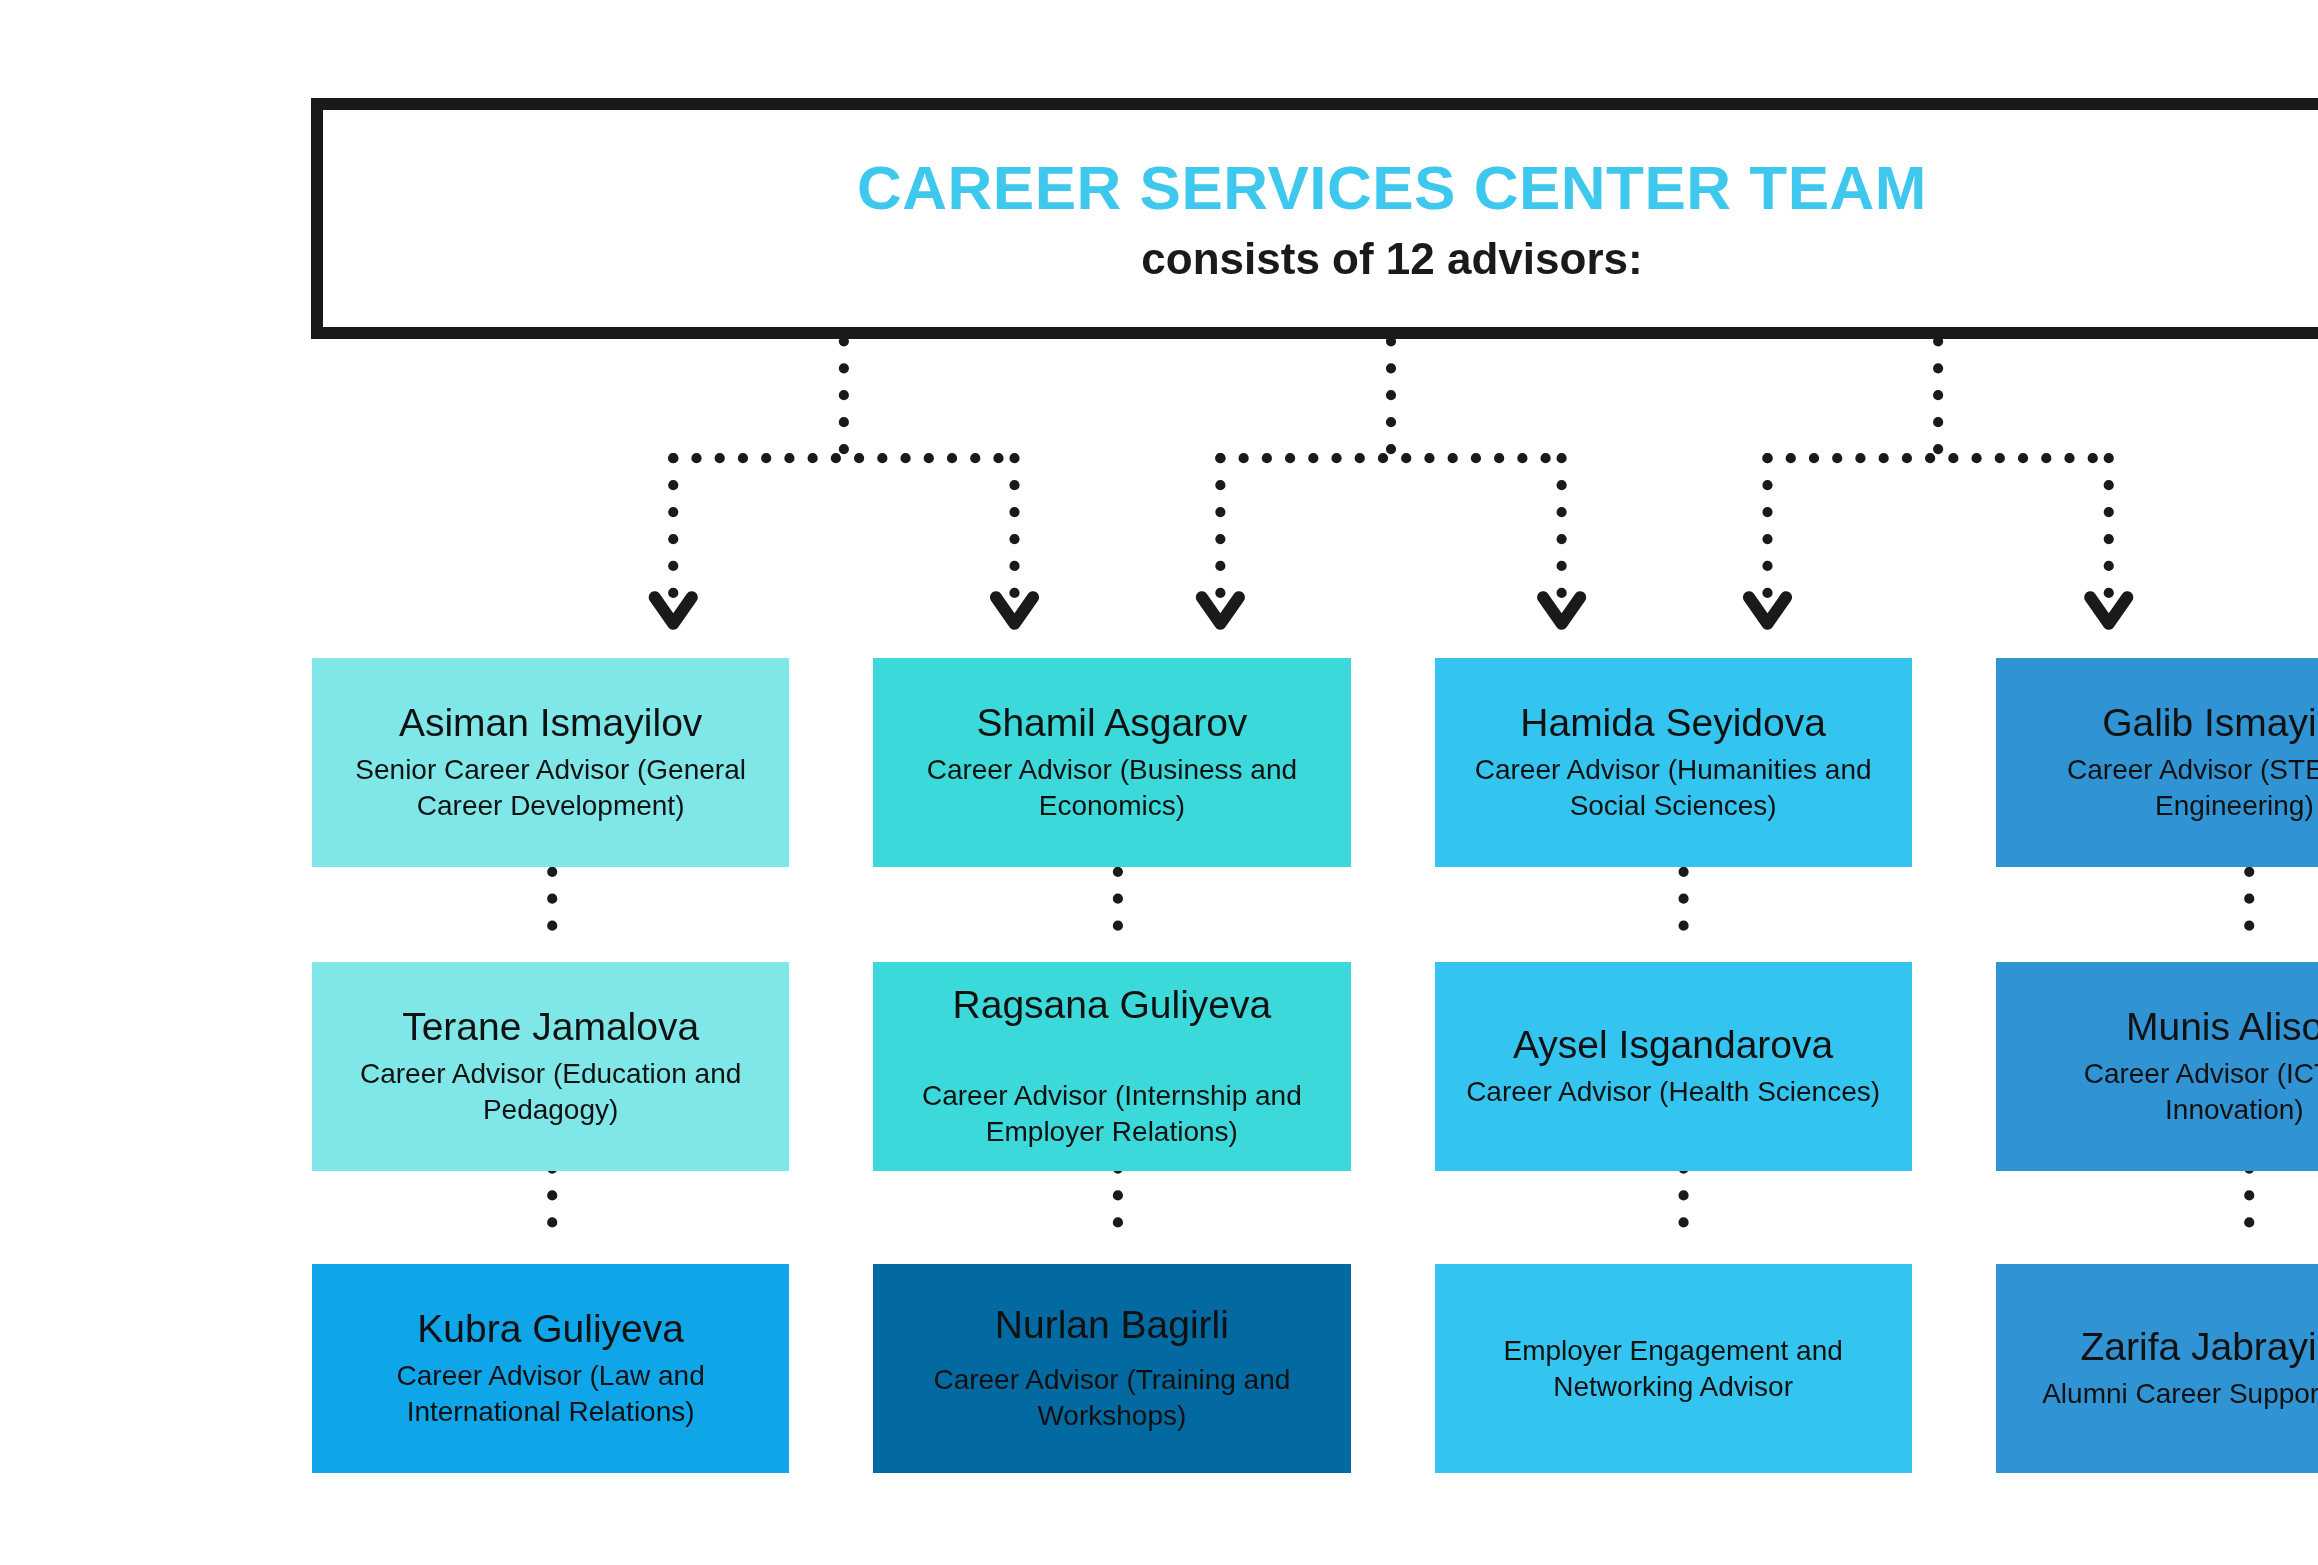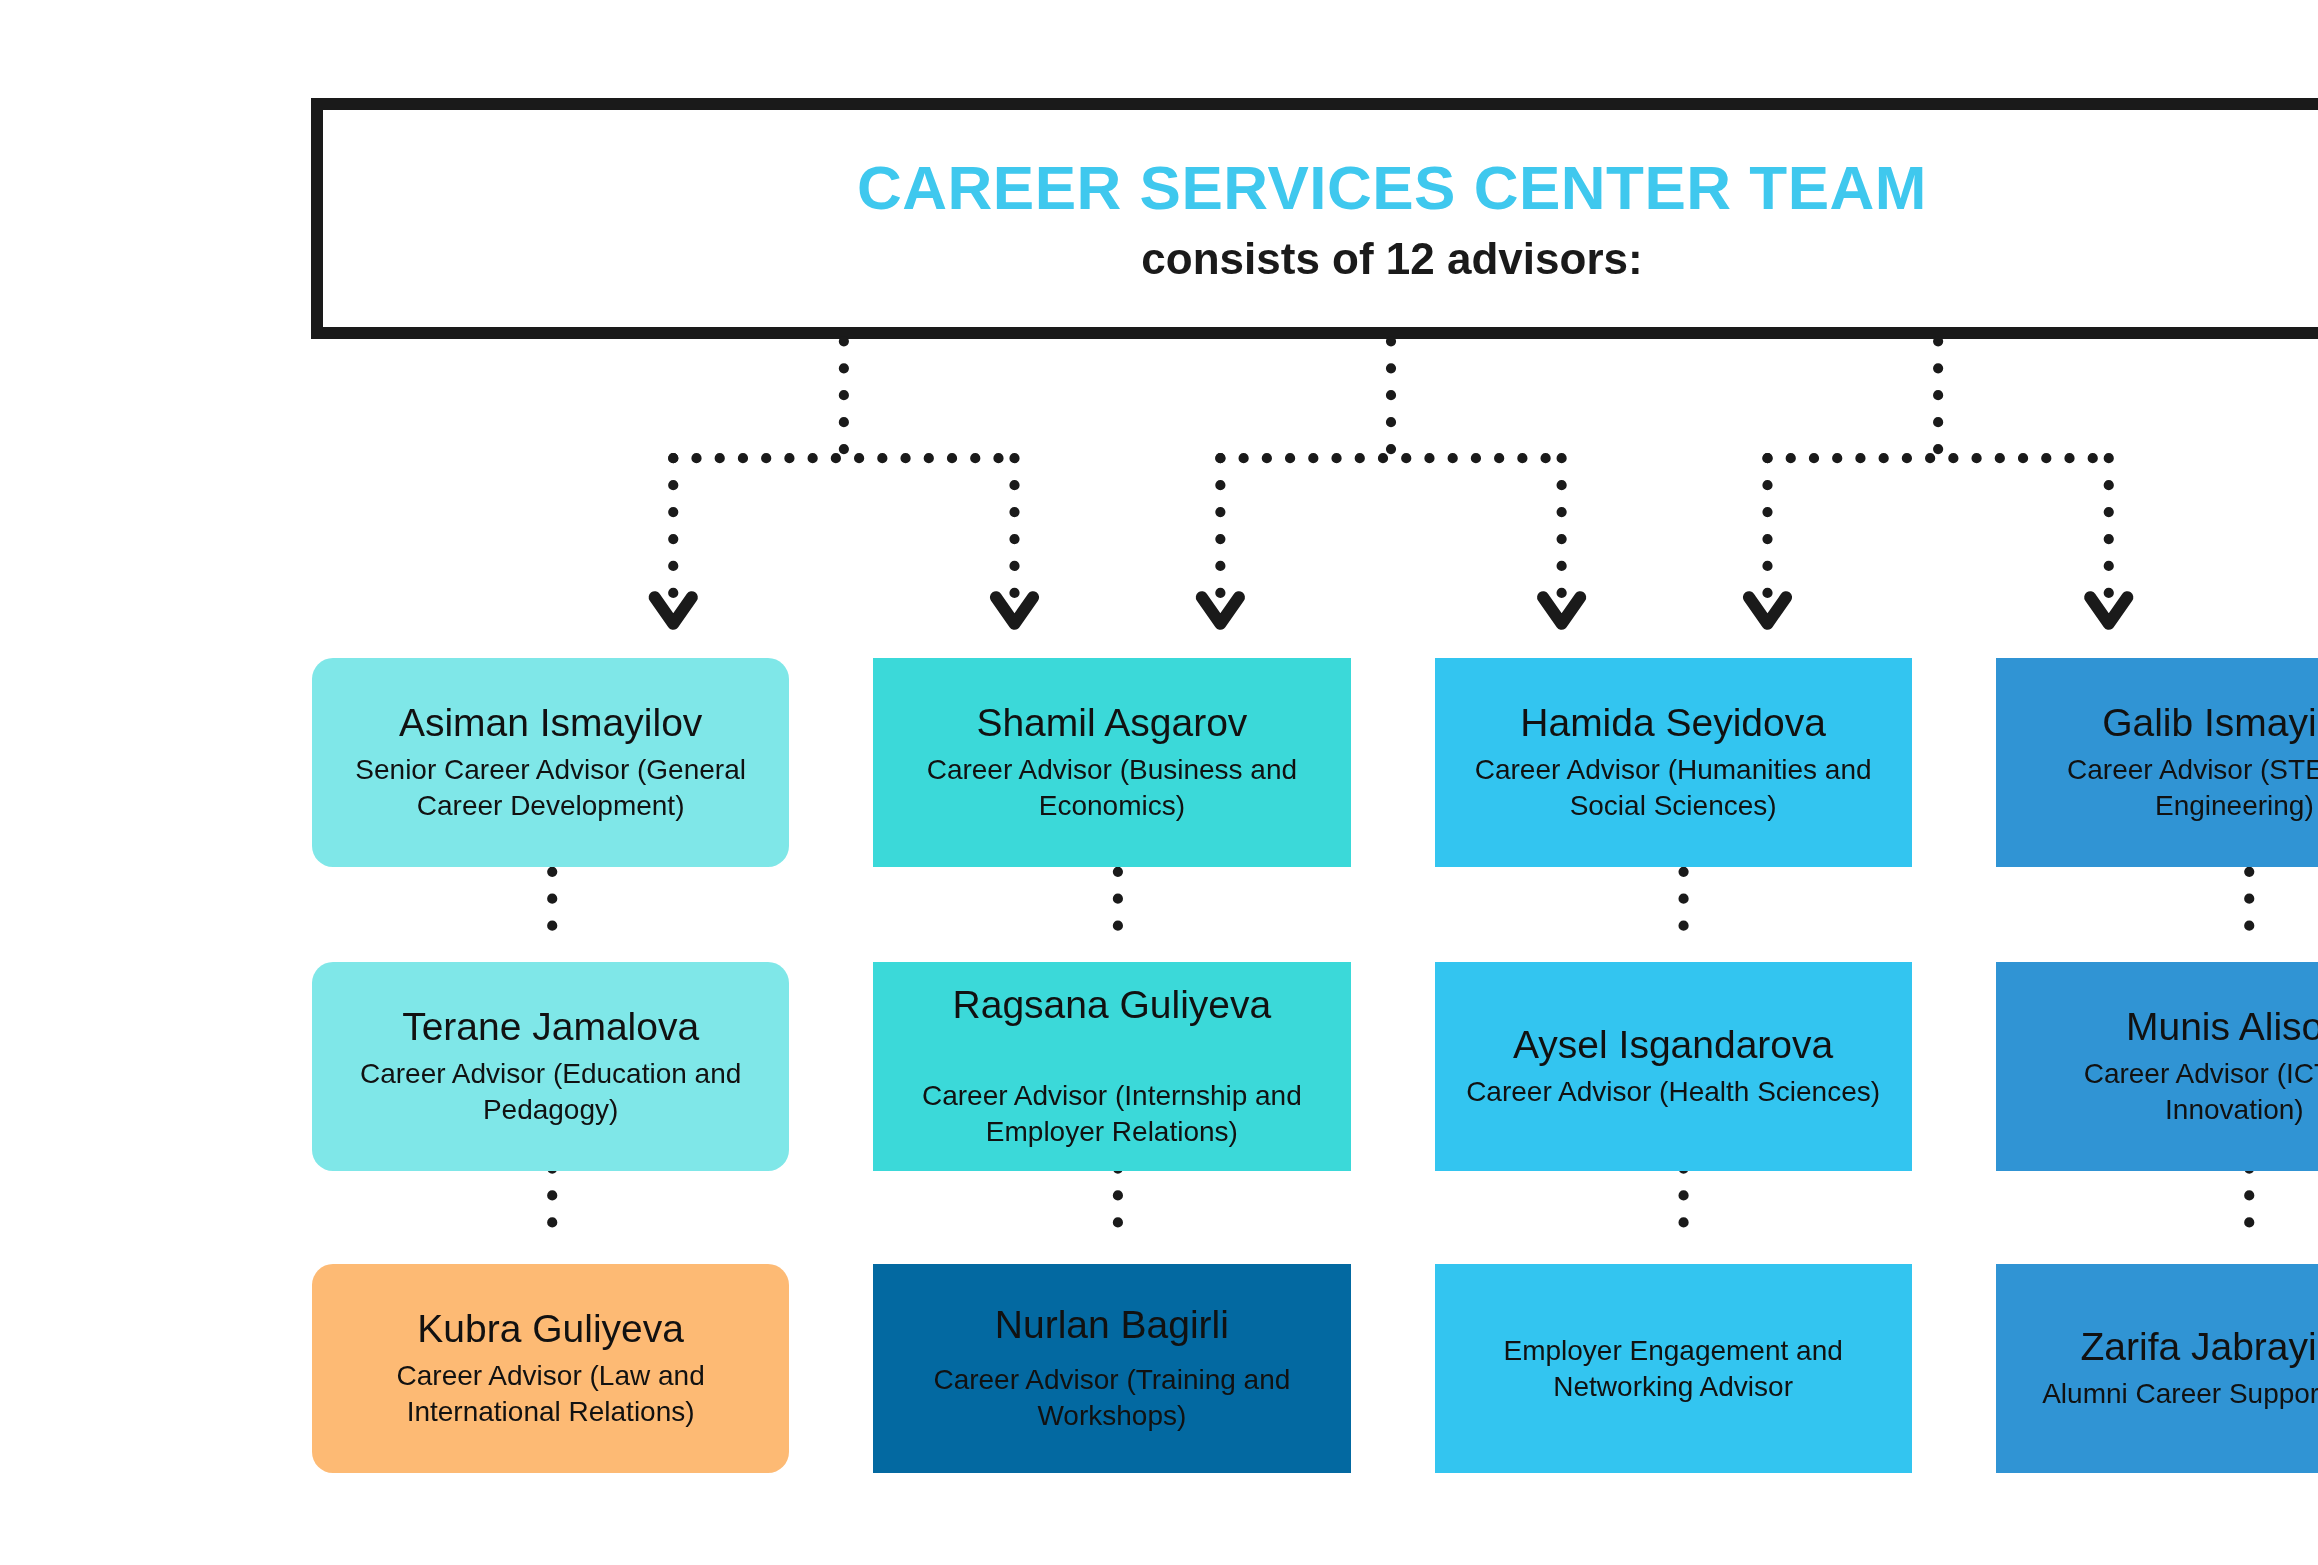--- a/index.html
+++ b/index.html
@@ -45,21 +45,21 @@
   .card-name{
     font-size:39px; font-weight:400; color:#111111; line-height:1.12;
     margin-bottom:7.4px;
   }
   .card-role{
     font-size:28px; font-weight:400; color:#111111; line-height:1.28;
     max-width:100%;
   }
 
   
-  .tint-0{ background:#7FE7E8;border-radius:21px; }
+  .tint-0{ background:#7FE7E8; }
   .tint-1{ background:#3BD9D9; }
   .tint-2{ background:#33C5F0; }
   .tint-3{ background:#3094D4; }
 </style>
 </head>
 <body>
 
 <div id="stage">
 
   <div class="header-box" style="border-color: rgb(26, 26, 26);">
@@ -142,21 +142,21 @@
         <div class="card-name">Aysel Isgandarova</div>
         <div class="card-role">Career Advisor (Health Sciences)</div>
       </div>
       <div class="card card-r2 tint-3" style="background: rgb(48, 148, 212);">
         <div class="card-name">Munis Alisoy</div>
         <div class="card-role">Career Advisor (ICT and Innovation)</div>
       </div>
     </div>
 
     <div class="col-row row-gap-2">
-      <div class="card card-r3 tint-0" style="background: #fdba74;">
+      <div class="card card-r3 tint-0" style="background: #0ea5e9;">
         <div class="card-name">Kubra Guliyeva</div>
         <div class="card-role">Career Advisor (Law and International Relations)</div>
       </div>
       <div class="card card-r3 tint-1" style="background: #0369a1; gap: 8px;">
         <div class="card-name">Nurlan Bagirli</div>
         <div class="card-role">Career Advisor (Training and Workshops)</div>
       </div>
       <div class="card card-r3 tint-2" style="background: rgb(51, 197, 240);">
         <div class="card-role">Employer Engagement and Networking Advisor</div>
       </div>

